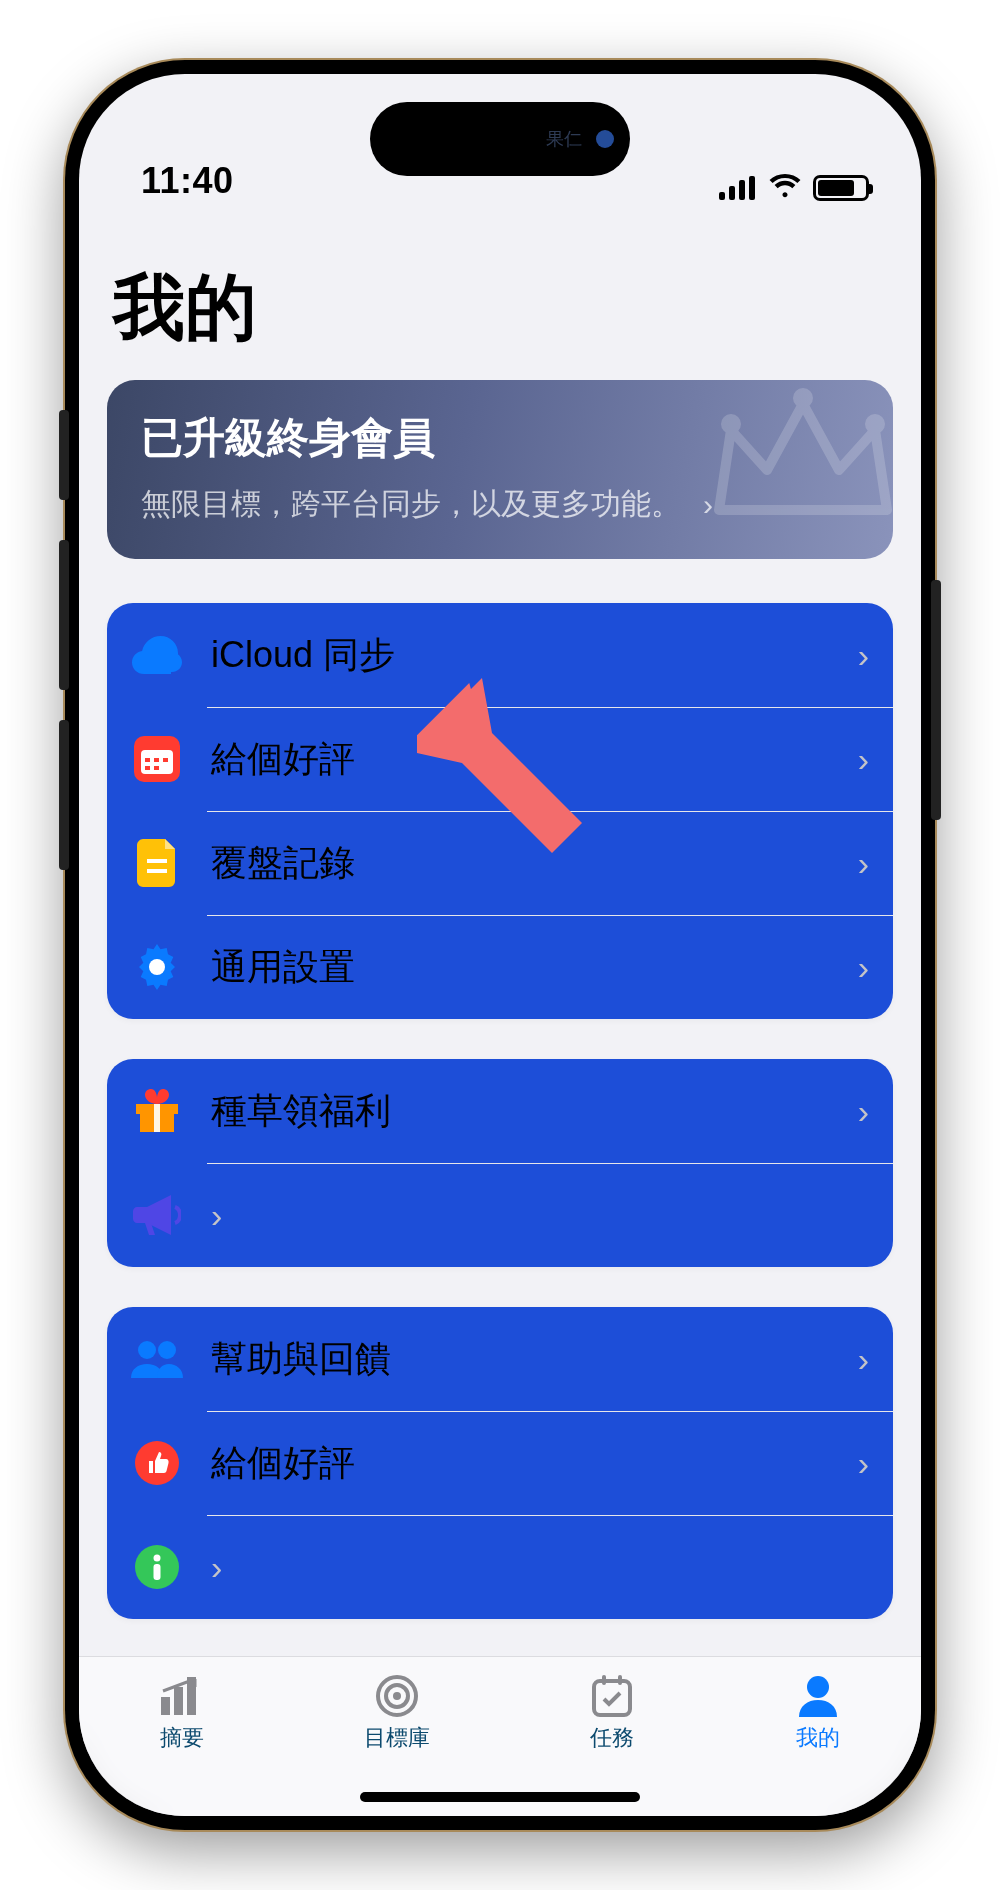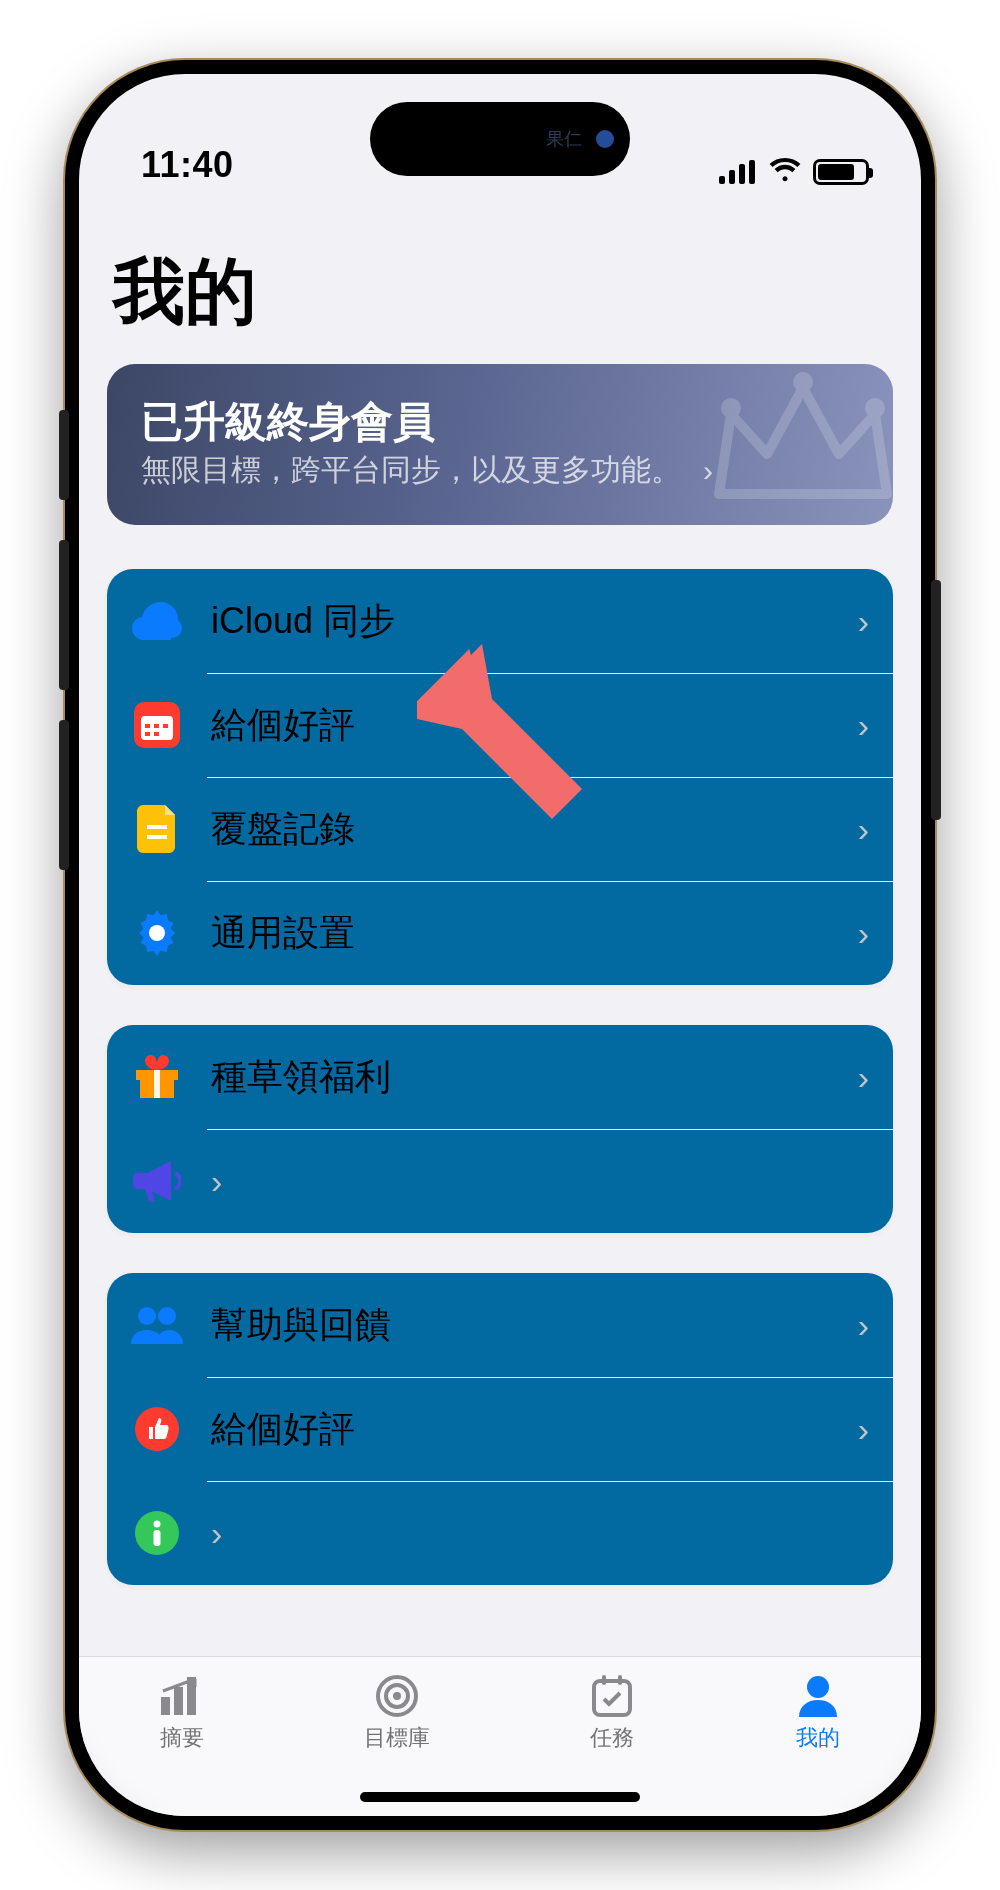--- a/index.html
+++ b/index.html
@@ -44,20 +44,21 @@
   .sidebtn { position:absolute; background:#222; border-radius:4px; }
   .sb-left1{ left:-6px; top:350px; width:10px; height:90px; }
   .sb-left2{ left:-6px; top:480px; width:10px; height:150px; }
   .sb-left3{ left:-6px; top:660px; width:10px; height:150px; }
   .sb-right{ right:-6px; top:520px; width:10px; height:240px; }
 
   
   .statusbar {
     height:120px; display:flex; align-items:flex-end; justify-content:space-between;
     padding:0 52px 8px 62px;
+    margin-top:16px;
   }
   .time { font-size:36px; font-weight:600; color:#000; letter-spacing:0.5px;}
   .status-icons { display:flex; align-items:center; gap:12px; }
   .signal, .wifi, .battery { display:inline-block; }
   .signal { width:38px; height:24px; position:relative;}
   .signal span{ position:absolute; bottom:0; width:6px; background:#000; border-radius:2px;}
   .signal span:nth-child(1){left:0;height:8px;}
   .signal span:nth-child(2){left:10px;height:14px;}
   .signal span:nth-child(3){left:20px;height:20px;}
   .signal span:nth-child(4){left:30px;height:24px;}
@@ -72,29 +73,29 @@
 
   .premium-banner{
     background:linear-gradient(100deg,#3c4766 0%,#5a6591 45%,#8a93bb 100%);
     border-radius:28px;
     padding:30px 34px 34px 34px;
     color:#fff;
     position:relative;
     overflow:hidden;
     margin-bottom:44px;
   }
-  .premium-title{ font-size:42px; font-weight:700; }
+  .premium-title{ font-size:42px; font-weight:700; margin-bottom:18px;}
   .premium-sub { font-size:30px; color:rgba(255,255,255,.72); display:flex; align-items:center; gap:22px;}
   .premium-sub .chev{ color:rgba(255,255,255,.7);}
   .crown{
     position:absolute; right:-10px; top:0px; width:200px; height:160px; opacity:.18;
   }
 
   .card {
-    background:#0369a1;
+    background:#1d4ed8;
     border-radius:26px;
     margin-bottom:40px;
     box-shadow:0 2px 6px rgba(0,0,0,.04);
     overflow:hidden;
   }
   .row {
     display:flex; align-items:center;
     padding:0 24px;
     min-height:104px;
     position:relative;
@@ -121,21 +122,21 @@
 
   
   .tabbar {
     position:absolute; left:0; right:0; bottom:0; height:160px;
     background:rgba(249,249,251,.96);
     border-top:1px solid #dcdce0;
     display:flex; justify-content:space-around; align-items:flex-start;
     padding-top:18px;
     backdrop-filter:blur(10px);
   }
-  .tab{ display:flex; flex-direction:column; align-items:center; gap:6px; color:#737373;}
+  .tab{ display:flex; flex-direction:column; align-items:center; gap:6px; color:#0c4a6e;}
   .tab.active{ color:#0a7aff;}
   .tab .ticon{ width:48px; height:42px; display:flex; align-items:center; justify-content:center;}
   .tab .tlabel{ font-size:22px;}
   .home-indicator{
     position:absolute; bottom:14px; left:50%; transform:translateX(-50%);
     width:280px; height:10px; background:#000; border-radius:6px;
   }
 </style>
 </head>
 <body>

